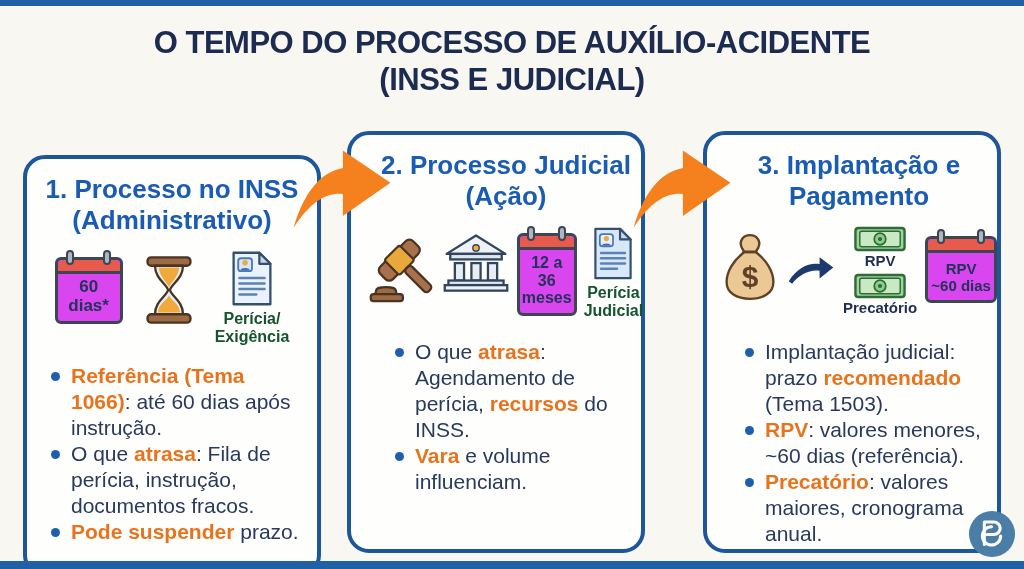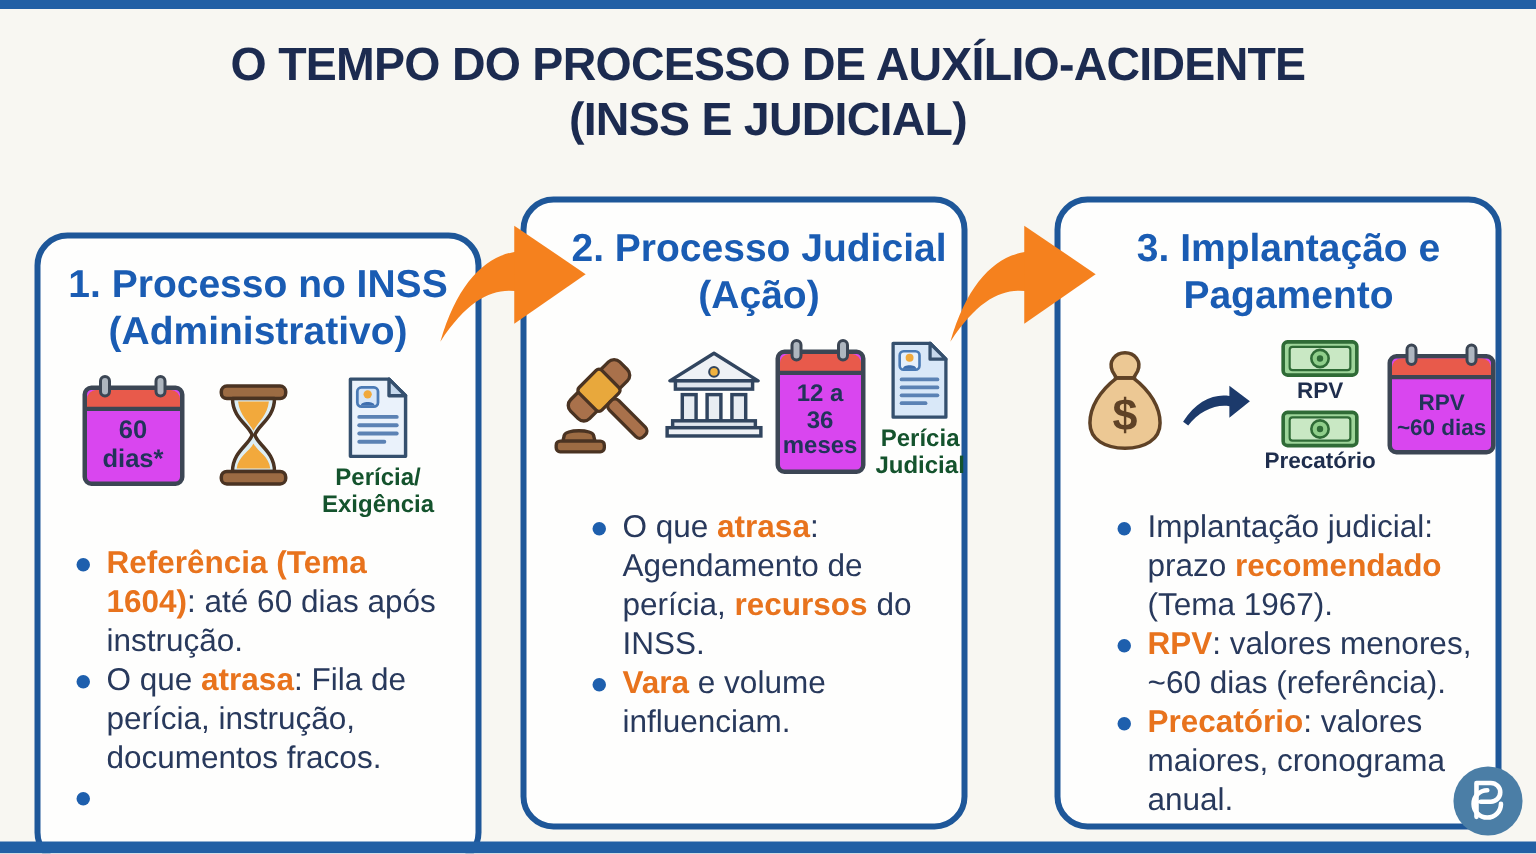--- a/index.html
+++ b/index.html
@@ -113,28 +113,29 @@
             <rect x="10" y="47" width="21" height="2.8" rx="1.4" fill="#5b82b4"></rect>
           </svg>
         </span>
         <div class="icon-label">Perícia/
 Exigência</div>
       </div>
     </div>
     <div class="bullets">
         <div class="bullet">
           <span class="dot"></span>
-          <span class="bullet-text"><span class="accent">Referência (Tema 1604)</span><span class="plain">: até 60 dias após instrução.</span></span>
+          <span class="bullet-text"><span class="accent">Referência (Tema 1066)</span><span class="plain">: até 60 dias após instrução.</span></span>
         </div>
         <div class="bullet">
           <span class="dot"></span>
           <span class="bullet-text"><span class="plain">O que </span><span class="accent">atrasa</span><span class="plain">: Fila de perícia, instrução, documentos fracos.</span></span>
         </div>
         <div class="bullet">
           <span class="dot"></span>
+          <span class="bullet-text"><span class="accent">Pode suspender</span><span class="plain"> prazo.</span></span>
         </div>
       </div>
   </div>
 
   <div class="card" id="card-2">
     <div class="card-title">2. Processo Judicial</div>
     <div class="card-subtitle">(Ação)</div>
     <div class="icons-row">
       <span style="margin-top:8px;">
         <svg width="66" height="72" viewBox="0 0 74 78">
@@ -237,21 +238,21 @@
         <span class="cal-ring ring-l"></span>
         <span class="cal-ring ring-r"></span>
         <div class="cal-top"></div>
         <div class="cal-text">RPV
 ~60 dias</div>
       </div>
     </div>
     <div class="bullets">
         <div class="bullet">
           <span class="dot"></span>
-          <span class="bullet-text"><span class="plain">Implantação judicial: prazo </span><span class="accent">recomendado</span><span class="plain"> (Tema 1967).</span></span>
+          <span class="bullet-text"><span class="plain">Implantação judicial: prazo </span><span class="accent">recomendado</span><span class="plain"> (Tema 1503).</span></span>
         </div>
         <div class="bullet">
           <span class="dot"></span>
           <span class="bullet-text"><span class="accent">RPV</span><span class="plain">: valores menores, ~60 dias (referência).</span></span>
         </div>
         <div class="bullet">
           <span class="dot"></span>
           <span class="bullet-text"><span class="accent">Precatório</span><span class="plain">: valores maiores, cronograma anual.</span></span>
         </div>
       </div>

